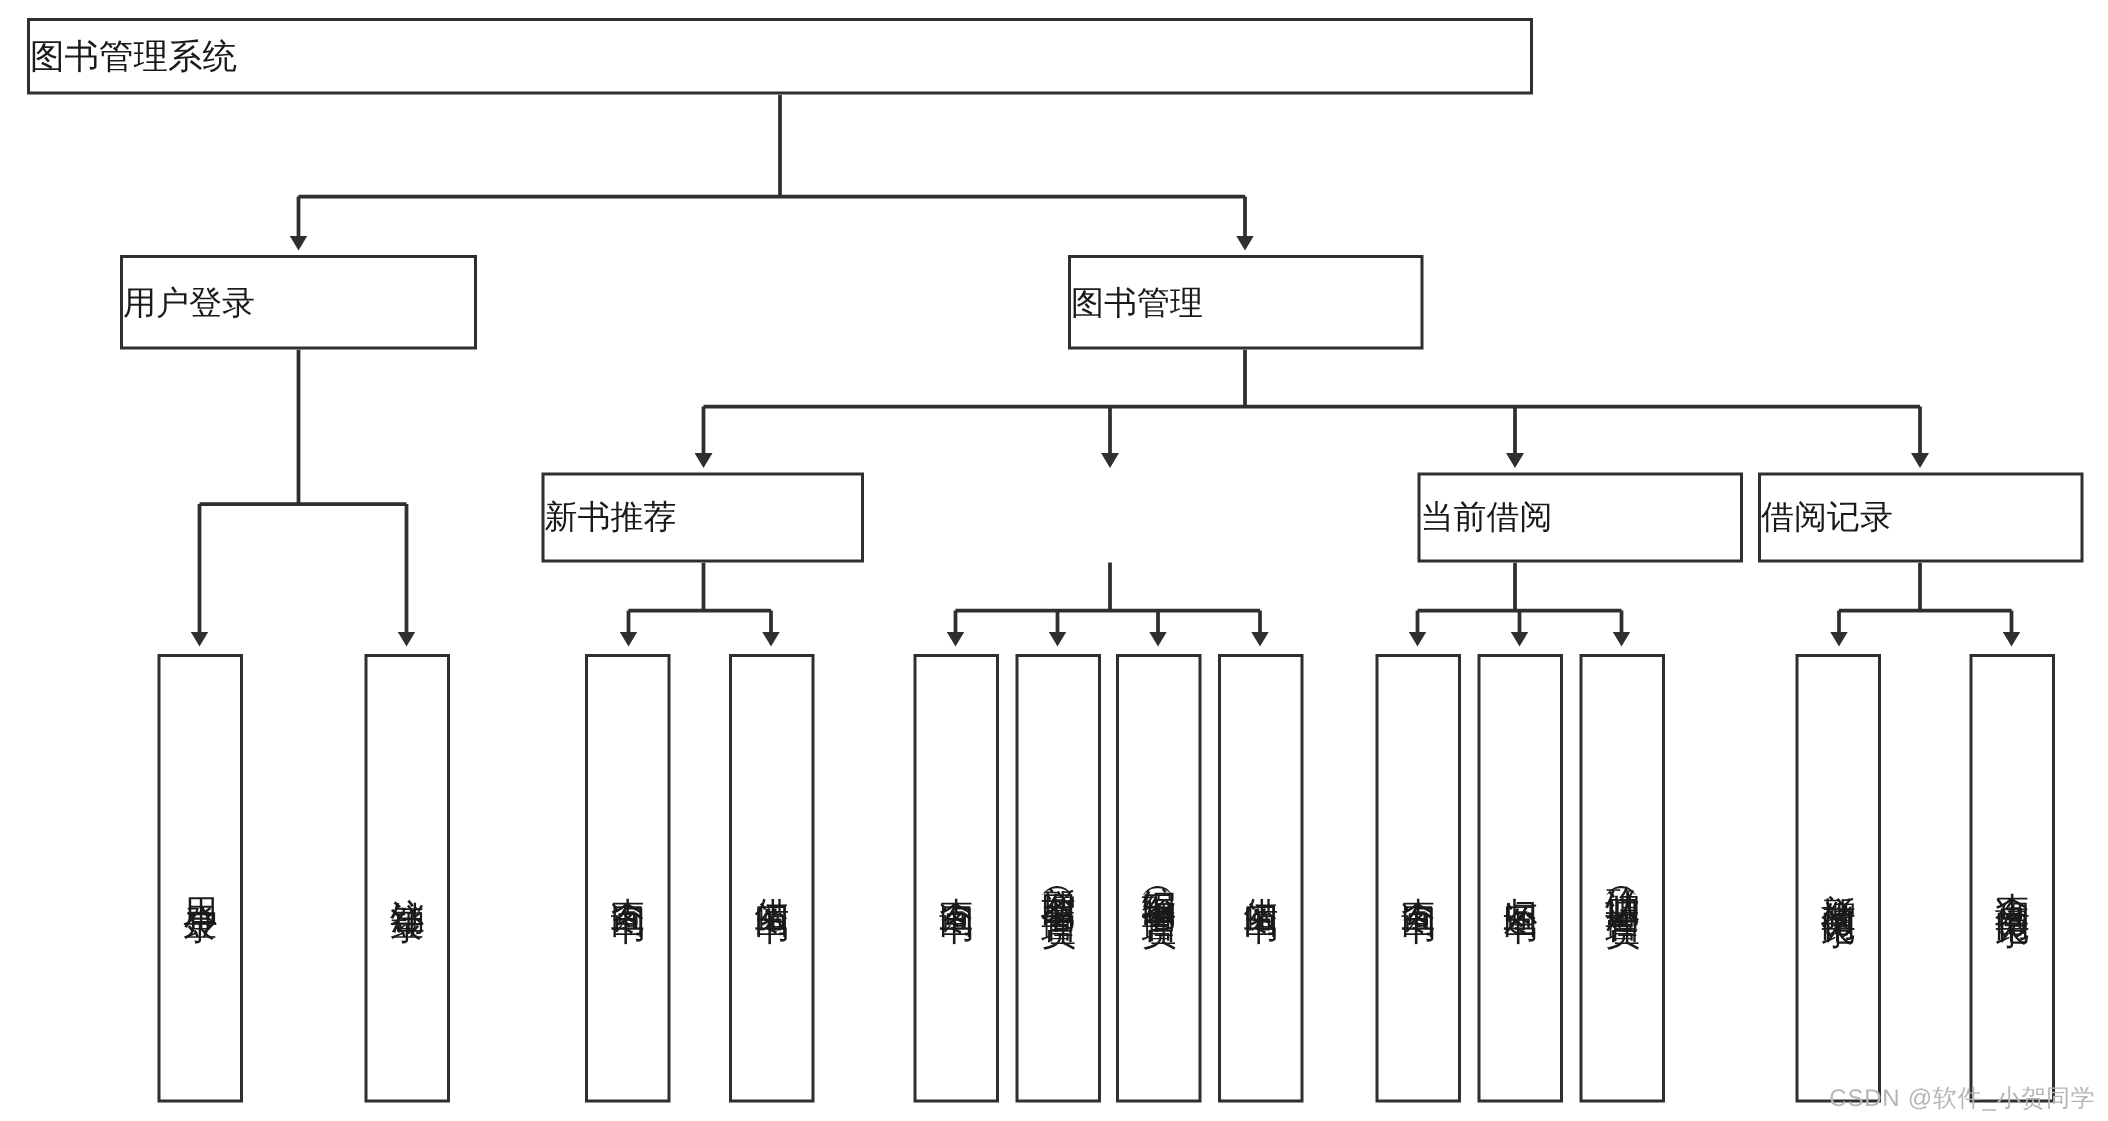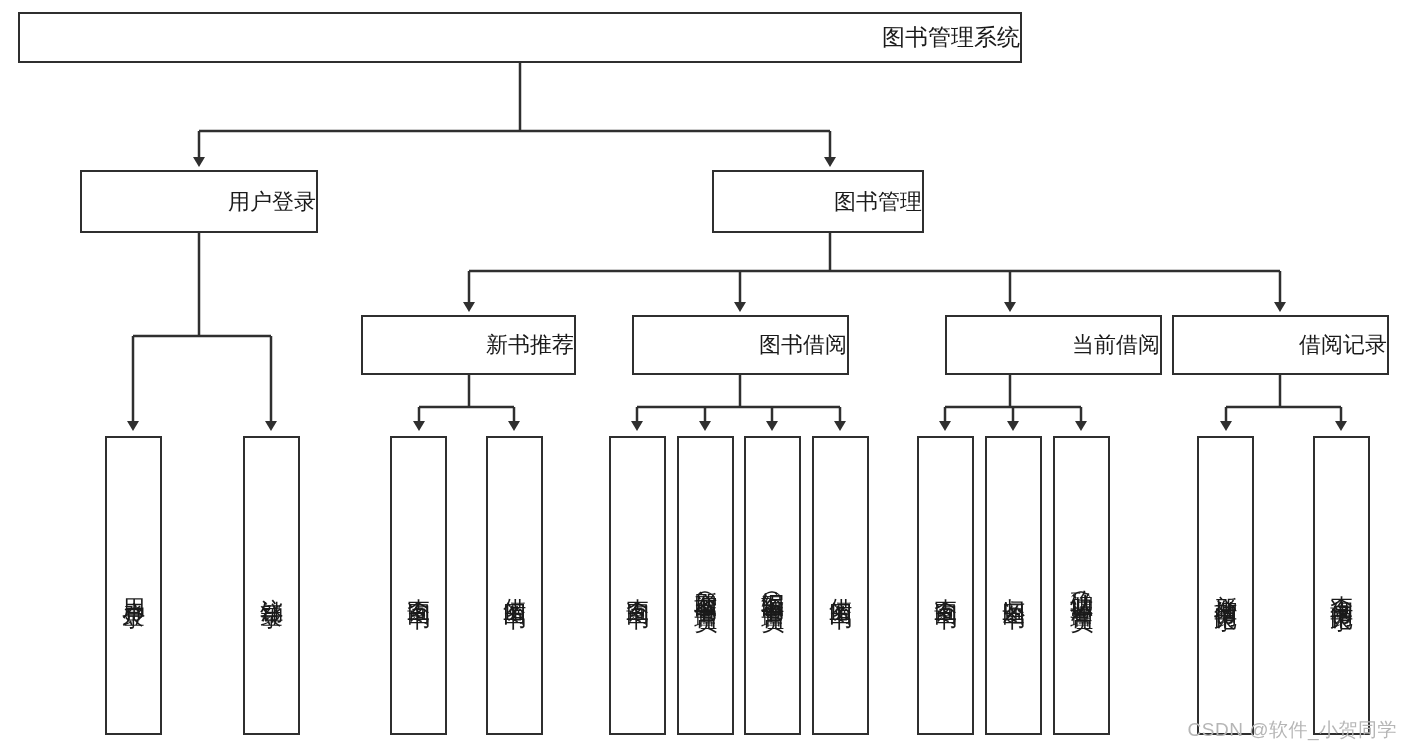--- a/index.html
+++ b/index.html
@@ -27,21 +27,21 @@
     height: 747px;
     pointer-events: none;
   }
   .node {
     position: absolute;
     box-sizing: border-box;
     background: #ffffff;
     border: 2px solid #2f2f2f;
     display: flex;
     align-items: center;
-    justify-content: flex-end;
+    justify-content: flex-start;
     overflow: hidden;
   }
   .node .label {
     color: #1a1a1a;
     text-align: center;
     line-height: 1.18;
     white-space: nowrap;
   }
   .node.horizontal .label {
     font-size: 22px;
@@ -59,21 +59,21 @@
     font-size: 23px;
     letter-spacing: 3px;
     line-height: 1.1;
     white-space: normal;
     max-height: 285px;
   }
   .watermark {
     position: absolute;
     right: 8px;
     bottom: 4px;
-    font-size: 19px;
+    font-size: 16px;
     color: #b6b6b6;
     letter-spacing: 0.5px;
     white-space: nowrap;
   }
 </style>
 </head>
 <body>
 
 <div id="diagram-root">
 
@@ -127,29 +127,26 @@
     </g>
   </svg>
 
   <div class="node horizontal root" style="left:18px; top:12px; width:1004px; height:51px;">
     <span class="label">图书管理系统</span>
   </div>
 
   <div class="node horizontal" style="left:80px; top:170px; width:238px; height:63px;">
     <span class="label">用户登录</span>
   </div>
-  <div class="node horizontal" style="left:712px; top:170px; width:212px; height:63px;padding-left:40px;">
+  <div class="node horizontal" style="left:712px; top:170px; width:237px; height:63px;">
     <span class="label">图书管理</span>
   </div>
 
   <div class="node horizontal" style="left:361px; top:315px; width:215px; height:60px;">
     <span class="label">新书推荐</span>
-  </div>
-  <div class="node horizontal" style="left:632px; top:315px; width:217px; height:60px;">
-    <span class="label">图书借阅</span>
   </div>
   <div class="node horizontal" style="left:901px; top:315px; width:217px; height:60px;margin-left:44px;">
     <span class="label">当前借阅</span>
   </div>
   <div class="node horizontal" style="left:1172px; top:315px; width:217px; height:60px;font-family:Liberation Serif, serif;">
     <span class="label">借阅记录</span>
   </div>
 
   <div class="node vertical" style="left:105px; top:436px; width:57px; height:299px;">
     <span class="label">用户登录</span>

